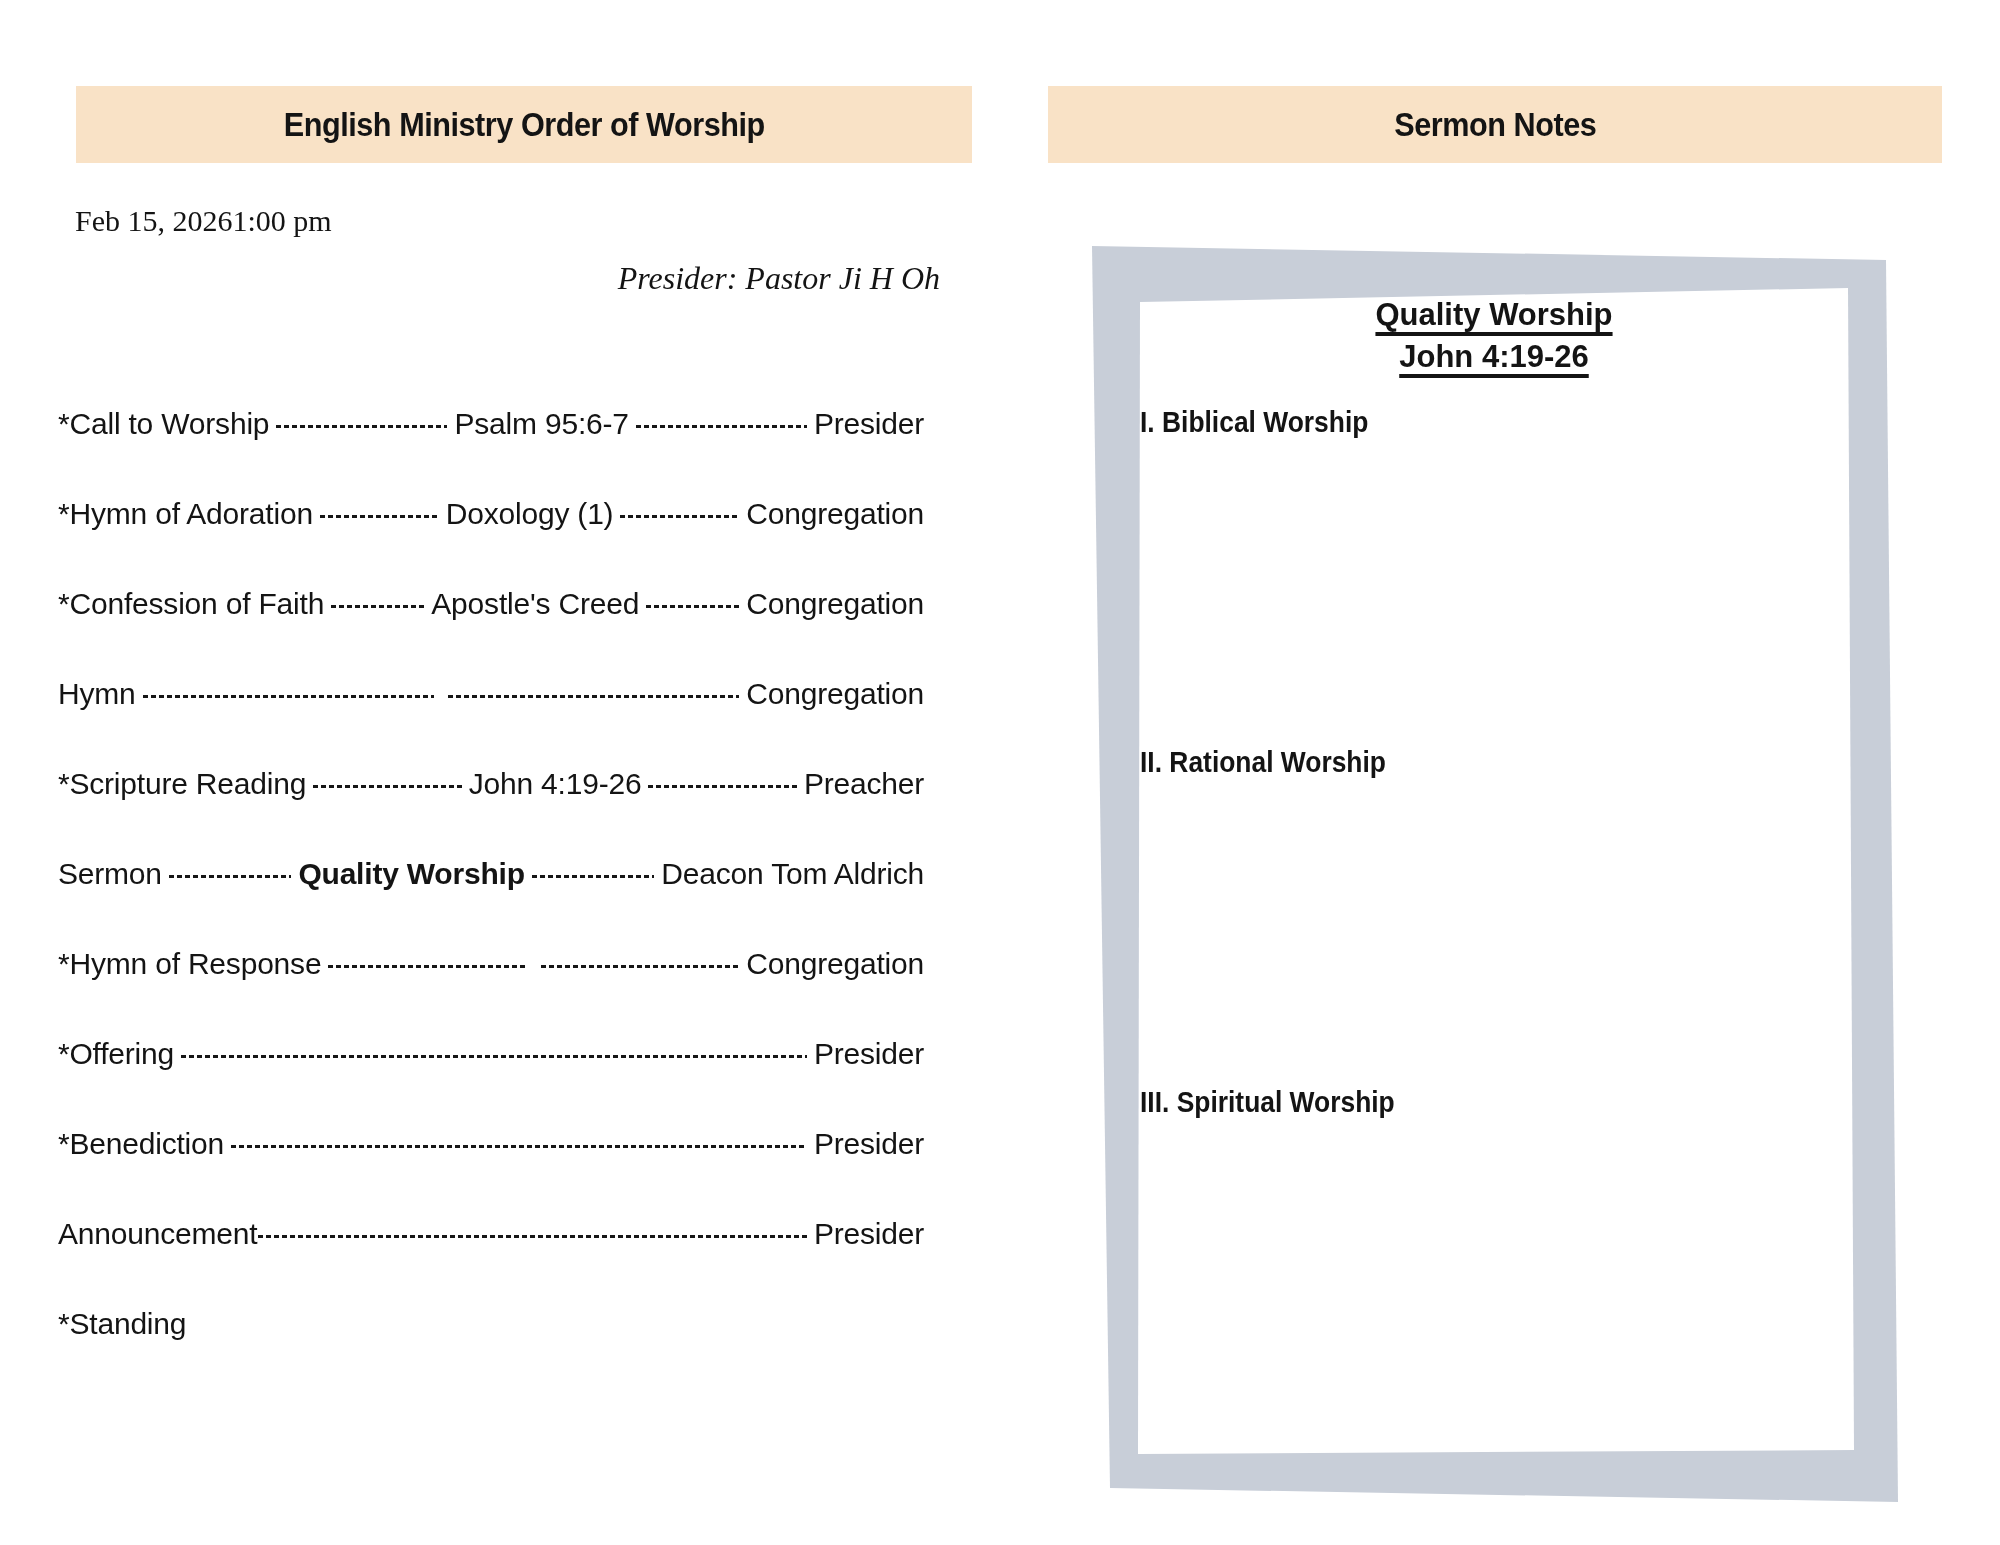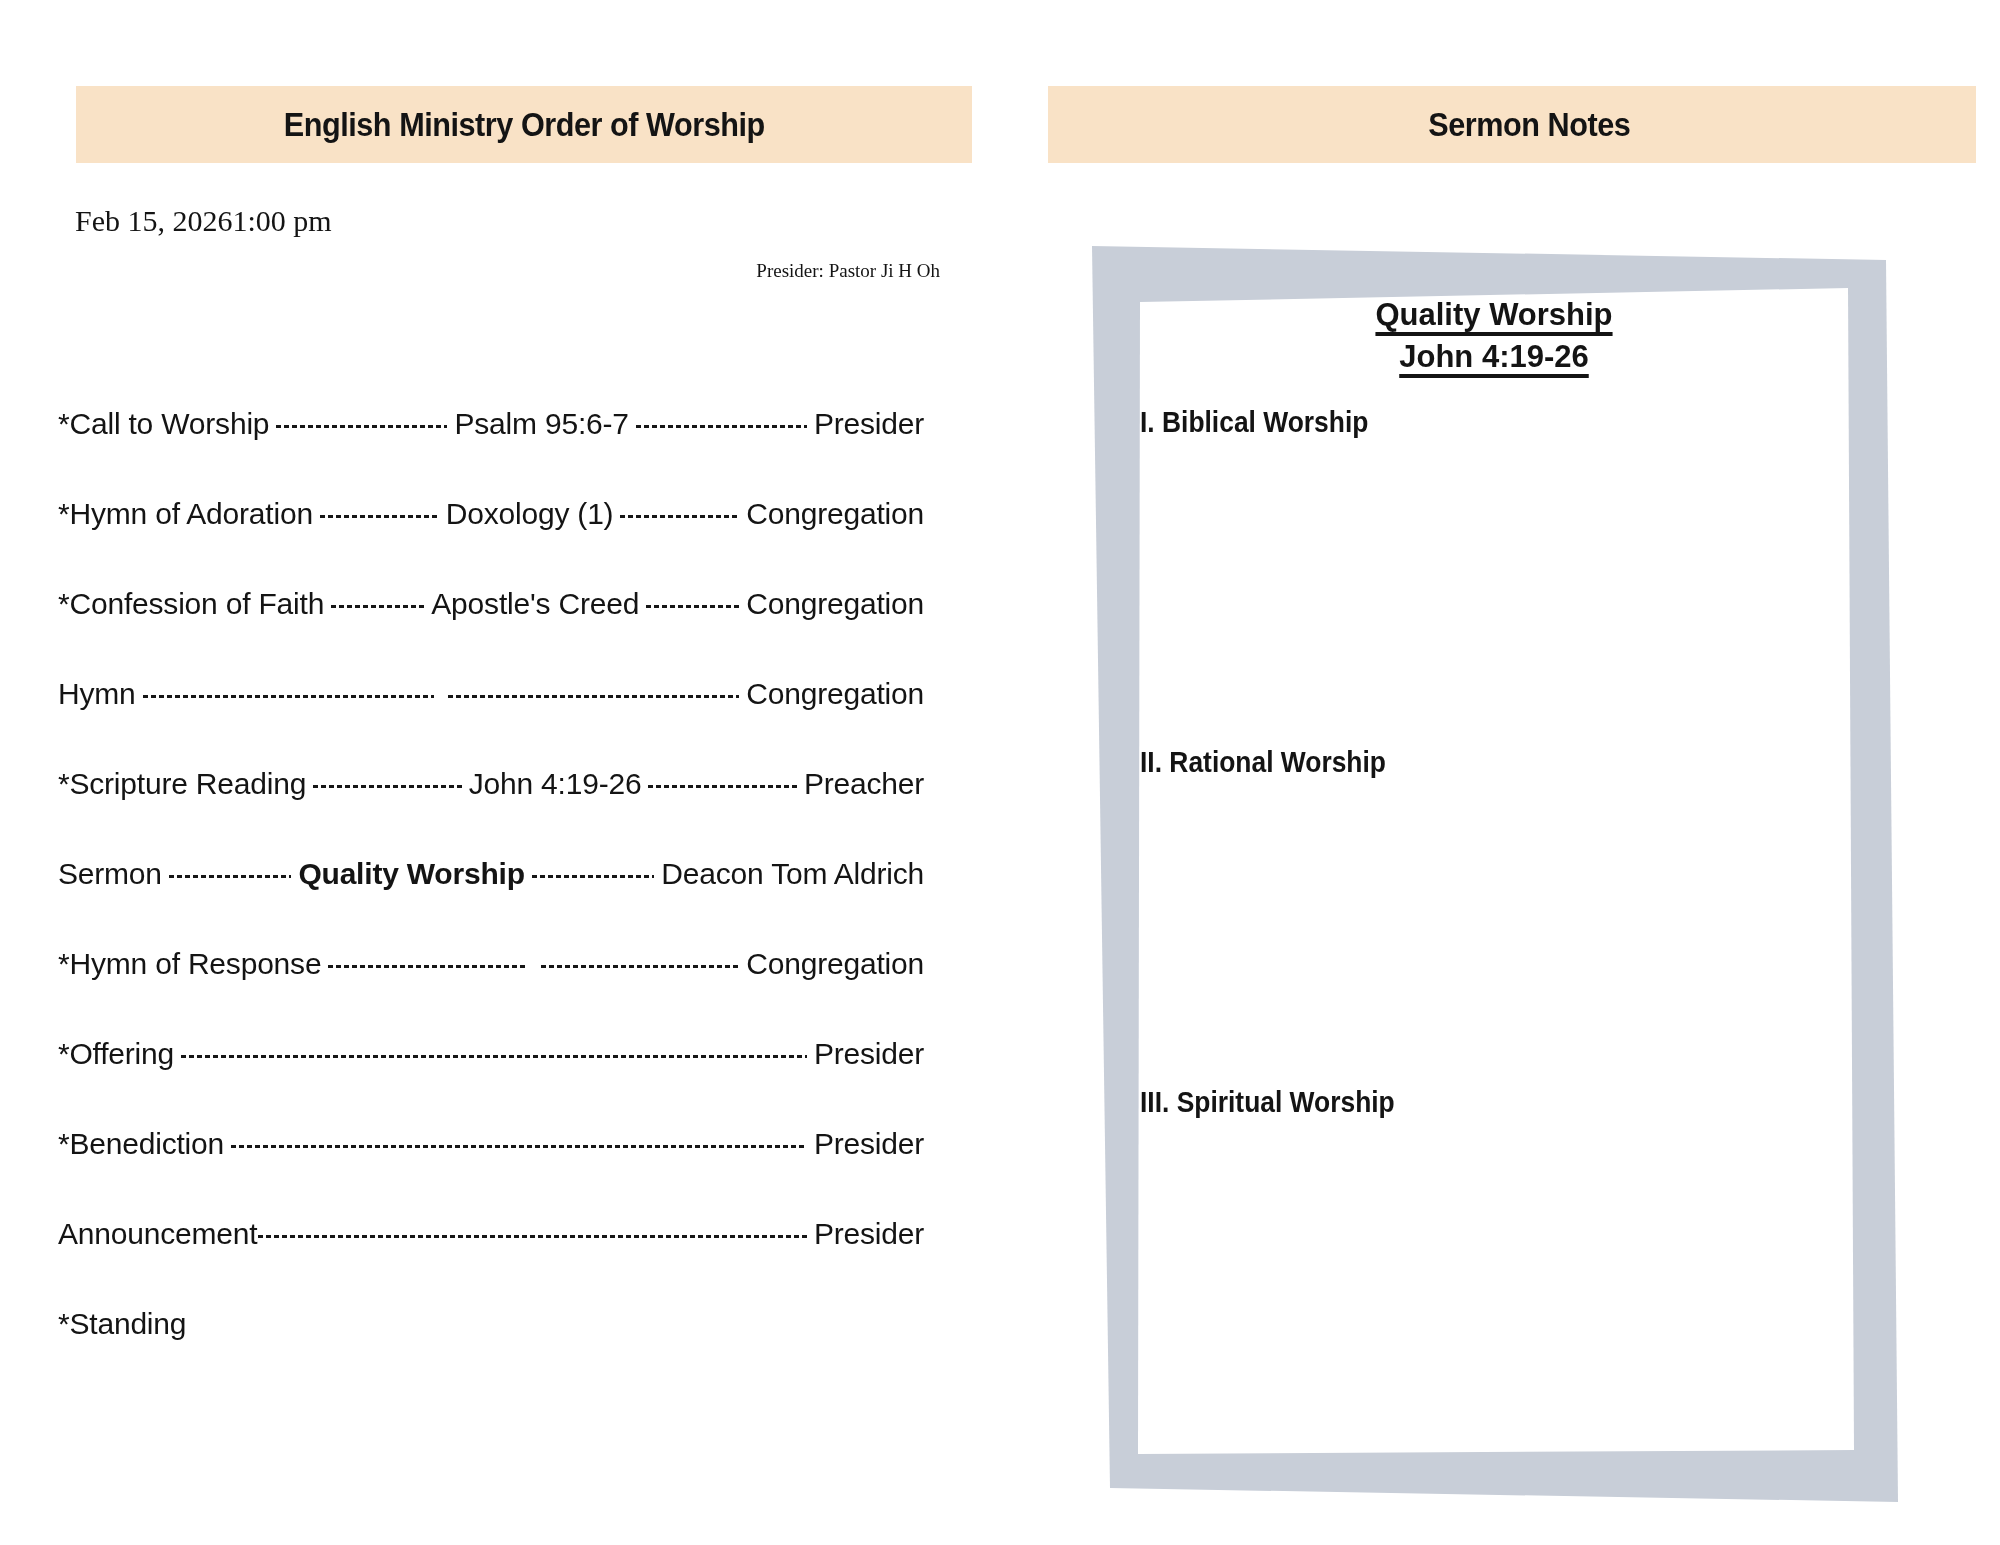--- a/index.html
+++ b/index.html
@@ -9,37 +9,37 @@
     font-family:"Liberation Sans", sans-serif;
     overflow:hidden;
   }
 
   
   .banner {
     position:absolute; top:86px; height:77px;
     display:flex; align-items:center; justify-content:center;
   }
   .banner-left  { left:76px;   width:896px; }
-  .banner-right { left:1048px; width:894px;padding-left:34px; }
+  .banner-right { left:1048px; width:894px; }
   .banner-title {
     font-weight:bold; font-size:34px; letter-spacing:-0.5px;
     display:inline-block; transform:scaleX(0.9); transform-origin:center;
     white-space:nowrap;
   }
 
   
   .date-row {
     position:absolute; left:75px; top:204px; width:845px;
     display:flex; justify-content:flex-start;
     font-family:"Liberation Serif", serif; font-size:30px;
   }
   .presider-row {
     position:absolute; left:75px; top:260px; width:865px;
     text-align:right;
-    font-family:"Liberation Serif", serif; font-size:19px;
+    font-family:"Liberation Serif", serif; font-size:32px;font-style:italic;
   }
 
   
   .order-list { position:absolute; left:58px; top:407px; width:866px; }
   .order-row {
     display:flex; align-items:center;
     height:34px; line-height:34px; margin-bottom:56px;
     font-size:30px; letter-spacing:-0.2px; white-space:nowrap;
   }
   .order-row .seg { flex:0 0 auto; }

